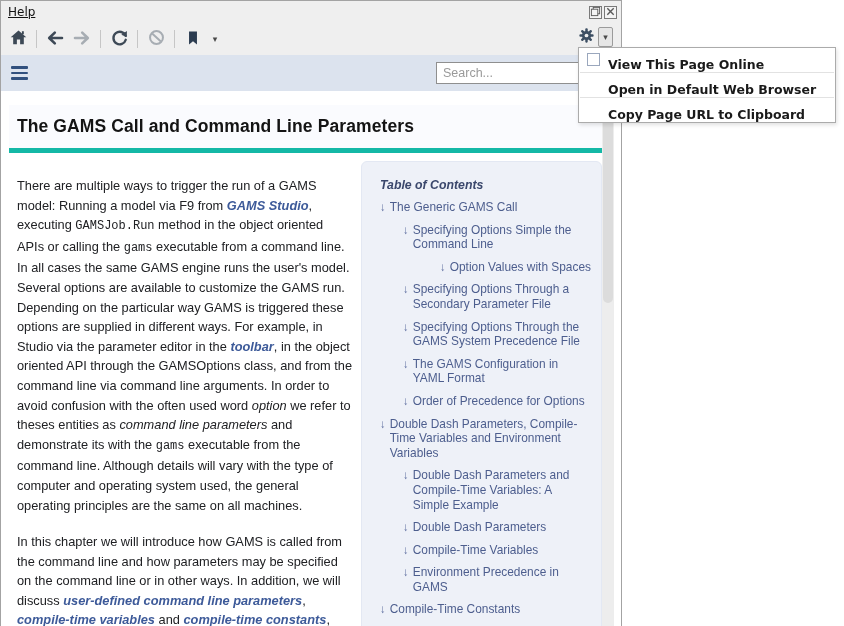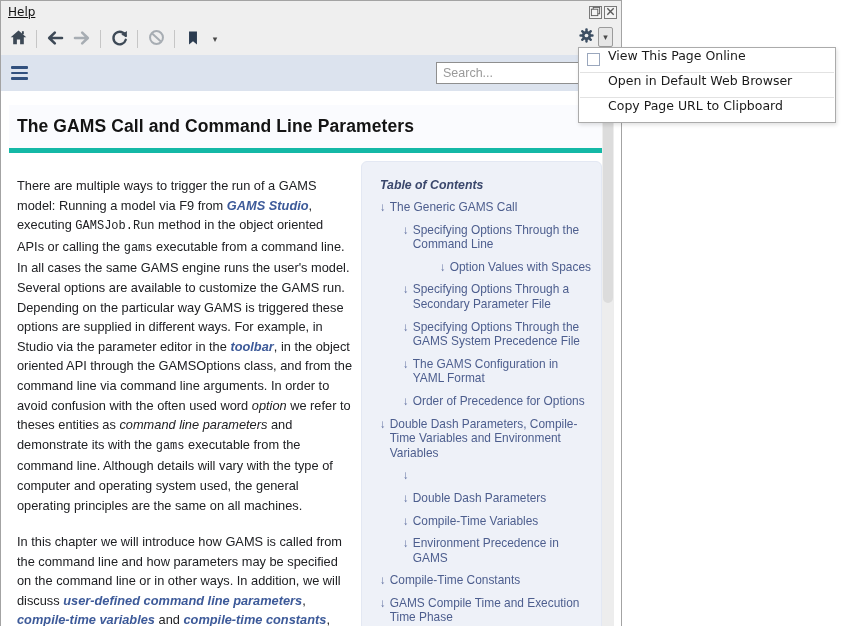--- a/index.html
+++ b/index.html
@@ -63,21 +63,21 @@
   .toc-item.lvl2 { padding-left:31px; }
   .toc-item.lvl3 { padding-left:68px; }
 
   .scrollbar { position:absolute; left:601px; top:90px; width:12px; height:537px; background:#ededed; }
   .scroll-thumb { position:absolute; left:1px; top:2px; width:10px; height:210px; background:#dcdcdc; border-radius:5px; }
 
   
   .settings-menu { position:absolute; left:578px; top:47px; width:258px; background:#ffffff;
                    border:1px solid #ababab; box-shadow:1px 2px 4px rgba(0,0,0,.12); z-index:50;
                    font-family:"DejaVu Sans", sans-serif; font-size:12.5px; color:#1a1a1a; }
-  .menu-item { position:relative; height:24px; display:flex; align-items:flex-start; padding-left:29px; }
+  .menu-item { position:relative; height:24px; display:flex; align-items:flex-end; padding-left:29px;font-weight:bold; }
   .menu-sep { height:1px; background:#e2e2e2; margin:0 1px; }
   .menu-checkbox { position:absolute; left:8px; top:5px; width:13px; height:13px;
                    border:1px solid #9aa7bd; background:#fff; }
 </style>
 </head>
 <body>
 
 <div class="stage">
 
   <div class="help-window">
@@ -198,21 +198,21 @@
         </div>
         <div class="toc-box">
           <div class="toc-title">Table of Contents</div>
           <div>
               <div class="toc-item lvl1">
                 <span class="toc-arrow">↓</span>
                 <span class="toc-label">The Generic GAMS Call</span>
               </div>
               <div class="toc-item lvl2">
                 <span class="toc-arrow">↓</span>
-                <span class="toc-label">Specifying Options Through the Command Line</span>
+                <span class="toc-label">Specifying Options Simple the Command Line</span>
               </div>
               <div class="toc-item lvl3">
                 <span class="toc-arrow">↓</span>
                 <span class="toc-label">Option Values with Spaces</span>
               </div>
               <div class="toc-item lvl2">
                 <span class="toc-arrow">↓</span>
                 <span class="toc-label">Specifying Options Through a Secondary Parameter File</span>
               </div>
               <div class="toc-item lvl2">
@@ -226,20 +226,21 @@
               <div class="toc-item lvl2">
                 <span class="toc-arrow">↓</span>
                 <span class="toc-label">Order of Precedence for Options</span>
               </div>
               <div class="toc-item lvl1">
                 <span class="toc-arrow">↓</span>
                 <span class="toc-label">Double Dash Parameters, Compile-Time Variables and Environment Variables</span>
               </div>
               <div class="toc-item lvl2">
                 <span class="toc-arrow">↓</span>
+                <span class="toc-label">Double Dash Parameters and Compile-Time Variables: A Simple Example</span>
               </div>
               <div class="toc-item lvl2">
                 <span class="toc-arrow">↓</span>
                 <span class="toc-label">Double Dash Parameters</span>
               </div>
               <div class="toc-item lvl2">
                 <span class="toc-arrow">↓</span>
                 <span class="toc-label">Compile-Time Variables</span>
               </div>
               <div class="toc-item lvl2">

